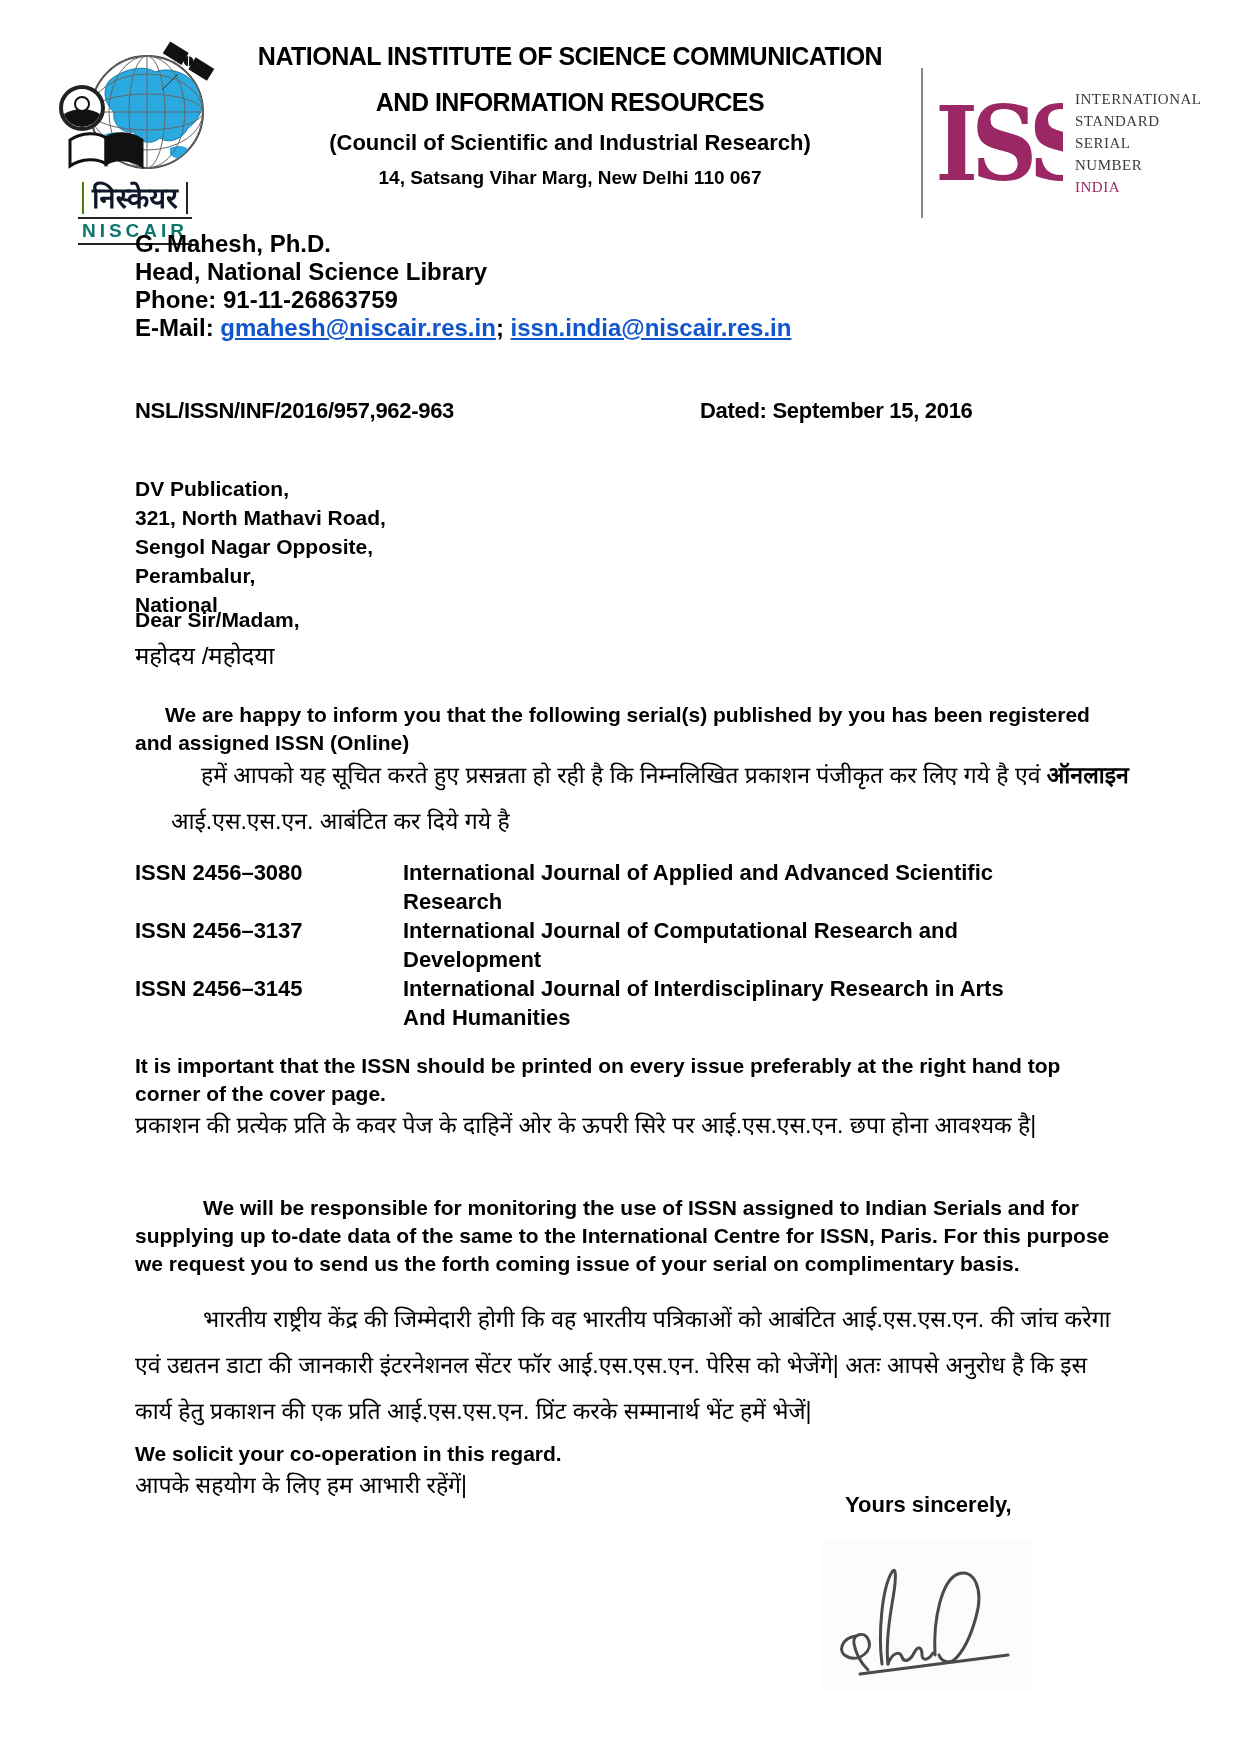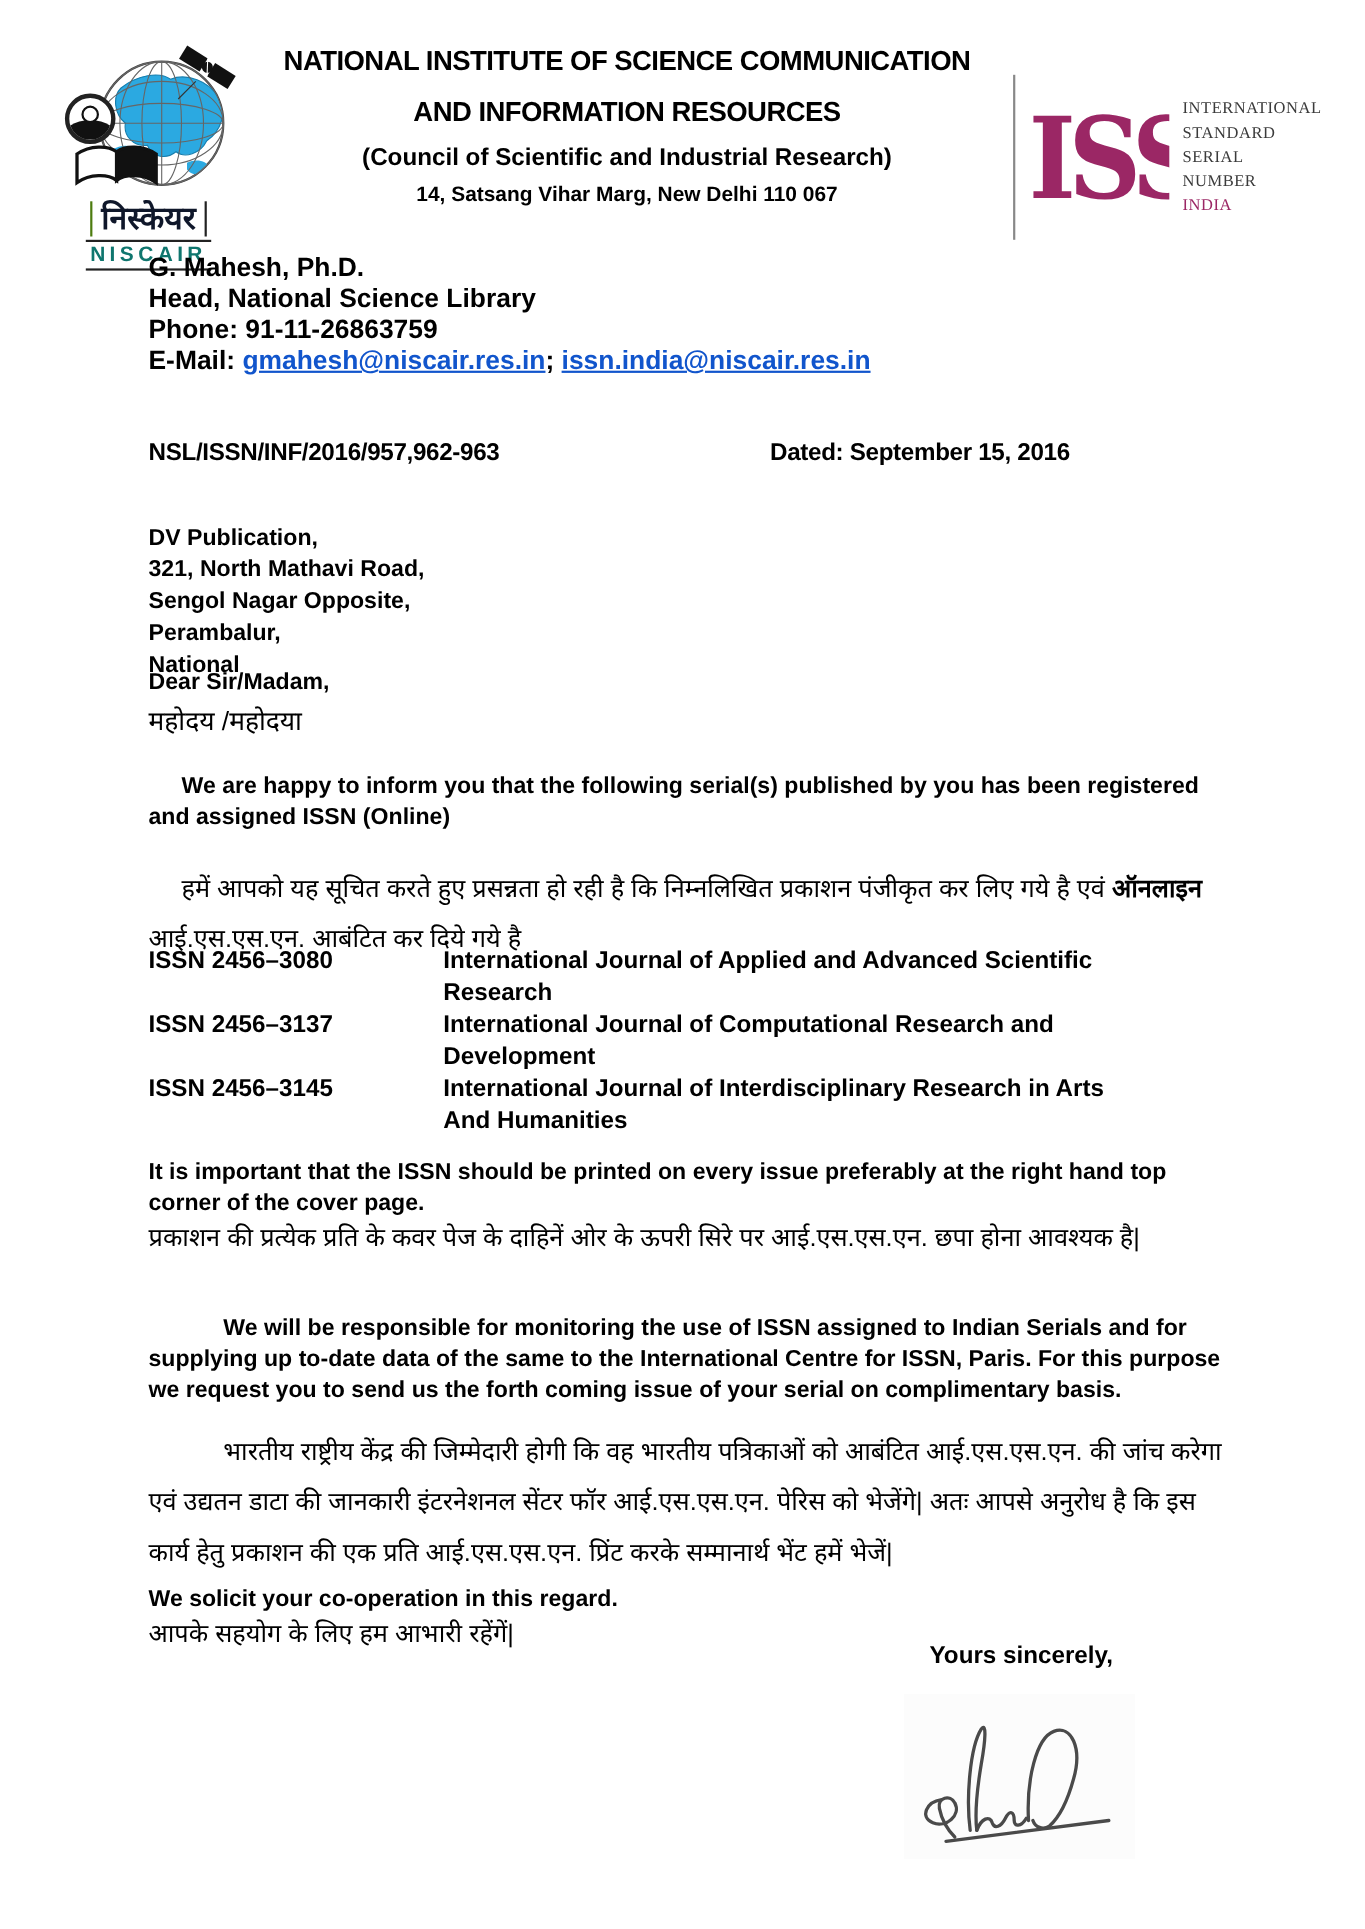--- a/index.html
+++ b/index.html
@@ -38,21 +38,21 @@
   
   .recipient{position:absolute;left:135px;top:474px;font-size:21px;font-weight:bold;line-height:29px;}
   
   .salutation-en{position:absolute;left:135px;top:608px;font-size:21px;font-weight:bold;}
   .salutation-hi{position:absolute;left:135px;top:638px;font-size:24px;}
   
   .para{position:absolute;left:135px;width:978px;}
   .p-en{font-size:21px;font-weight:bold;line-height:28px;}
   .p-hi{font-size:23px;line-height:46px;}
   .para1-en{top:701px;text-indent:30px;}
-  .para1-hi{top:784px;text-indent:30px;}
+  .para1-hi{top:752px;text-indent:30px;margin-left:36px;}
   .para2-en{top:1052px;}
   .para2-hi{top:1102px;}
   .para3-en{top:1194px;text-indent:68px;}
   .para3-hi{top:1296px;text-indent:68px;}
   .closing-en{top:1440px;}
   .closing-hi{top:1462px;}
   
   .issn-table{position:absolute;left:135px;top:858px;width:980px;font-size:22px;font-weight:bold;line-height:29px;}
   .issn-row{display:flex;}
   .issn-col{width:268px;flex:none;}

